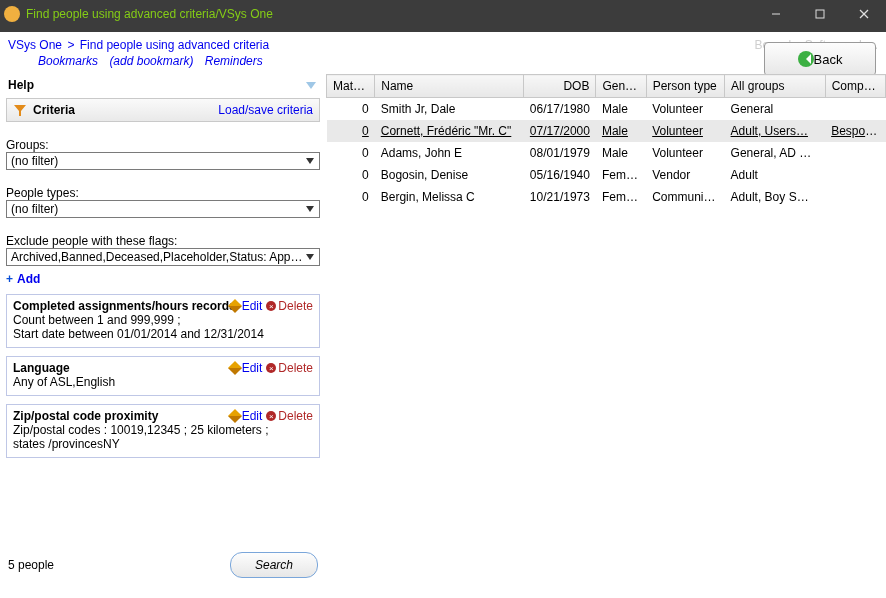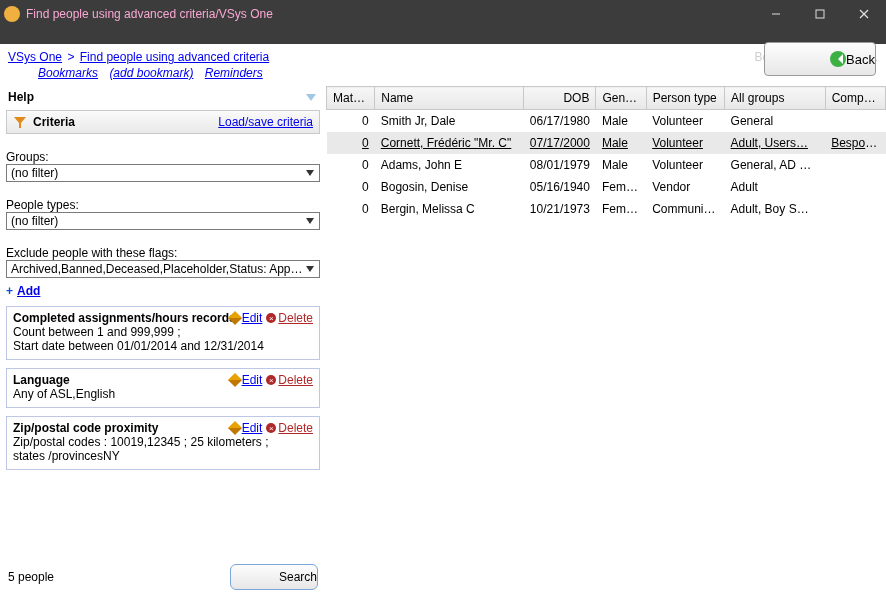--- a/index.html
+++ b/index.html
@@ -6,30 +6,30 @@
   margin: 0;
   padding: 0;
   font-family: "Segoe UI", Tahoma, sans-serif;
   font-size: 12px;
   color: #000;
   background: #fff;
   width: 886px;
   height: 598px;
   overflow: hidden;
 }
-a { color: #0000ee; text-decoration: underline; cursor: pointer; }
+a { color: #0000ee; cursor: pointer; }
 
 
 .titlebar {
   height: 28px;
   background: #3c3c3c;
-  color: #f9a8d4;
-  display: flex;
-  align-items: center;
-  padding: 0 0 16px 4px;
+  color: #84cc16;
+  display: flex;
+  align-items: center;
+  padding: 0 0 4px 4px;
 }
 .titlebar .app-icon {
   width: 16px; height: 16px; margin-right: 6px;
   background: #f0b040;
   border-radius: 50%;
   display: inline-block;
 }
 .titlebar .title { flex: 1; font-size: 12px; }
 .titlebar .win-btn {
   width: 44px; height: 28px;
@@ -55,21 +55,21 @@
 .back-wrap {
   position: absolute;
   right: 10px;
   top: 42px;
 }
 .back-btn {
   width: 110px; height: 32px;
   background: linear-gradient(#fdfdfd, #e7e7e7);
   border: 1px solid #9a9a9a;
   border-radius: 4px;
-  display: flex; align-items: center; justify-content: flex-end;
+  display: flex; align-items: center; justify-content: center;
   font-size: 13px;
 }
 .back-btn .gicon {
   width: 16px; height: 16px; border-radius: 50%;
   background: #3cb043;
   position: relative;
 }
 .back-btn .gicon::after {
   content: "";
   position: absolute;
@@ -190,22 +190,22 @@
   padding: 4px 2px;
   display: flex;
   align-items: center;
   gap: 47px;
 }
 .search-btn {
   margin-left: auto;
   width: 86px; height: 24px;
   background: linear-gradient(#fdfdfd, #e7e7e7);
   border: 1px solid #7aa6da;
-  border-radius: 6px;
-  display: flex; align-items: center; justify-content: flex-end;
+  border-radius: 12px;
+  display: flex; align-items: center; justify-content: center; font-style: italic;
 }
 
 
 .tablewrap {
   flex: 1;
   border-left: 0px solid #ddd;
   position: relative;
   overflow: hidden;
 }
 .tbl {

